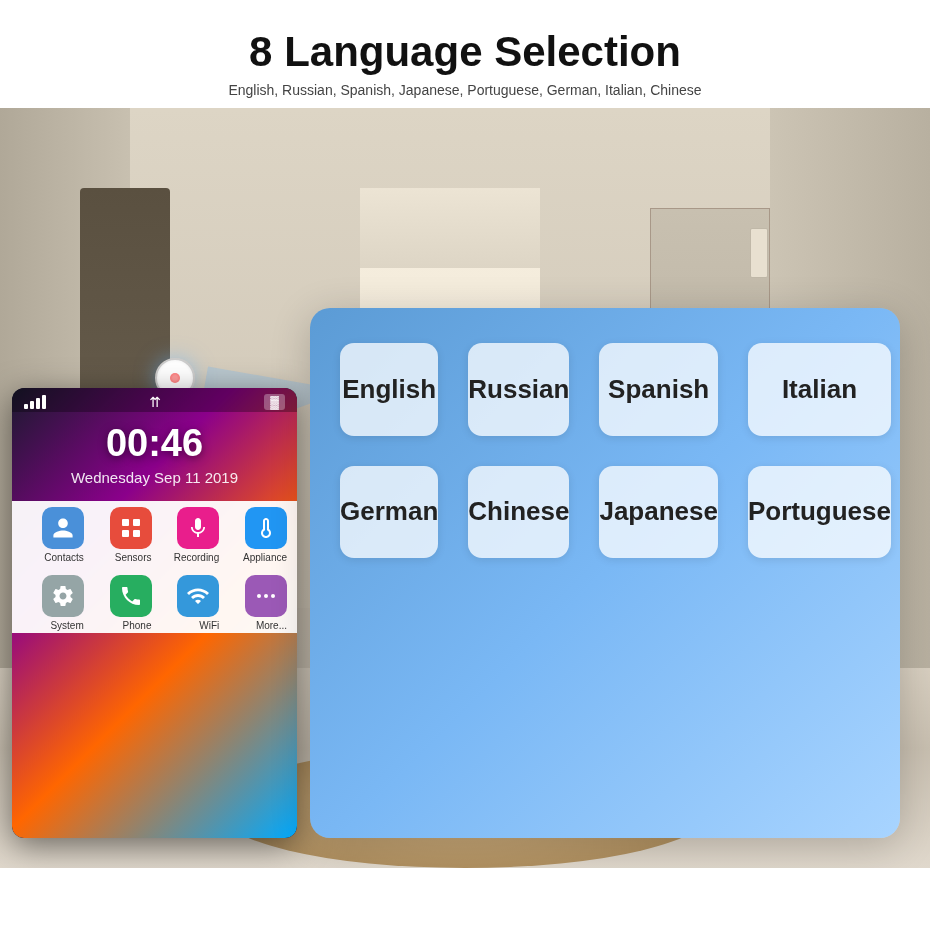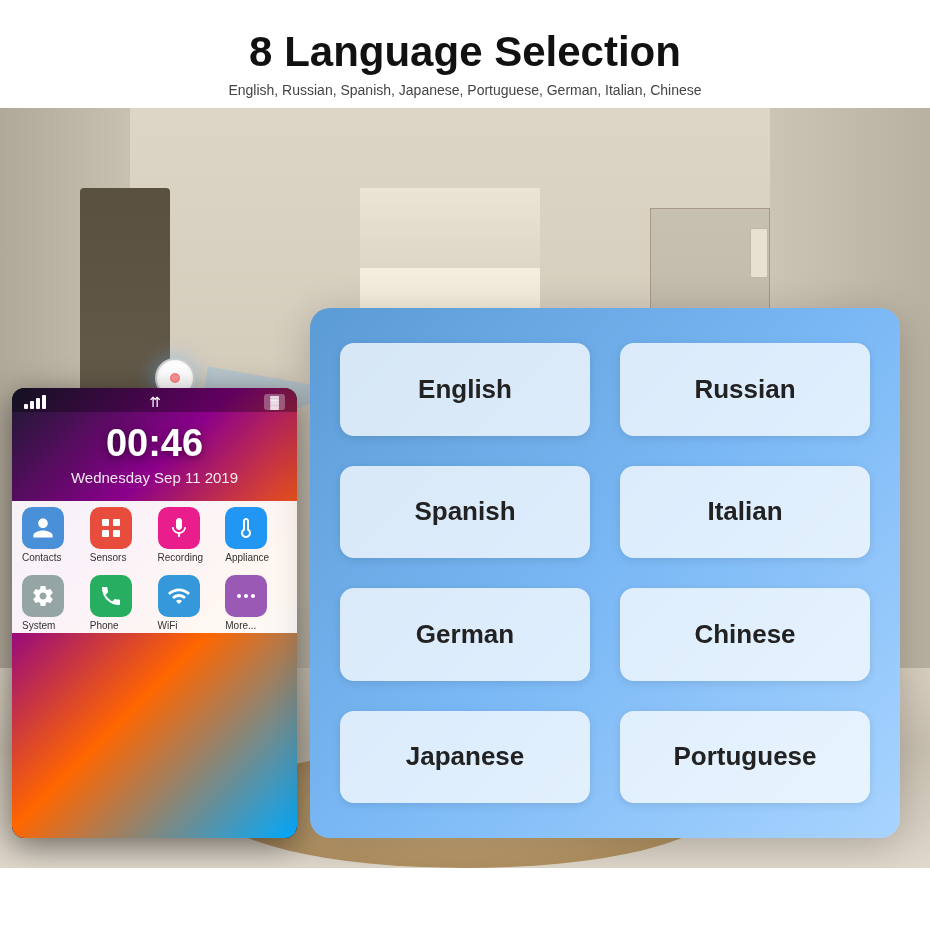--- a/index.html
+++ b/index.html
@@ -272,21 +272,21 @@
       display: grid;
       grid-template-columns: repeat(4, 1fr);
       gap: 6px;
       padding: 6px 10px;
       background: rgba(255,255,255,0.95);
       margin: 0;
     }
     .app-icon {
       display: flex;
       flex-direction: column;
-      align-items: flex-start;
+      align-items: flex-end;
       gap: 3px;
     }
     .app-icon-img {
       width: 42px;
       height: 42px;
       border-radius: 10px;
       display: flex;
       align-items: center;
       justify-content: center;
       font-size: 20px;
@@ -308,21 +308,21 @@
     .lang-panel {
       position: absolute;
       top: 200px;
       left: 310px;
       right: 30px;
       bottom: 30px;
       background: linear-gradient(135deg, #5b9bd5 0%, #7ab8f5 50%, #a8d4ff 100%);
       border-radius: 20px;
       padding: 35px 30px;
       display: grid;
-      grid-template-columns: 1fr 1fr;
+      grid-template-columns: 1fr 1fr 1fr 1fr;
       grid-template-rows: repeat(4, 1fr);
       gap: 30px;
       z-index: 20;
       box-shadow: 0 8px 40px rgba(0,0,0,0.2);
     }
     .lang-btn {
       background: rgba(255,255,255,0.75);
       border-radius: 14px;
       display: flex;
       align-items: center;

